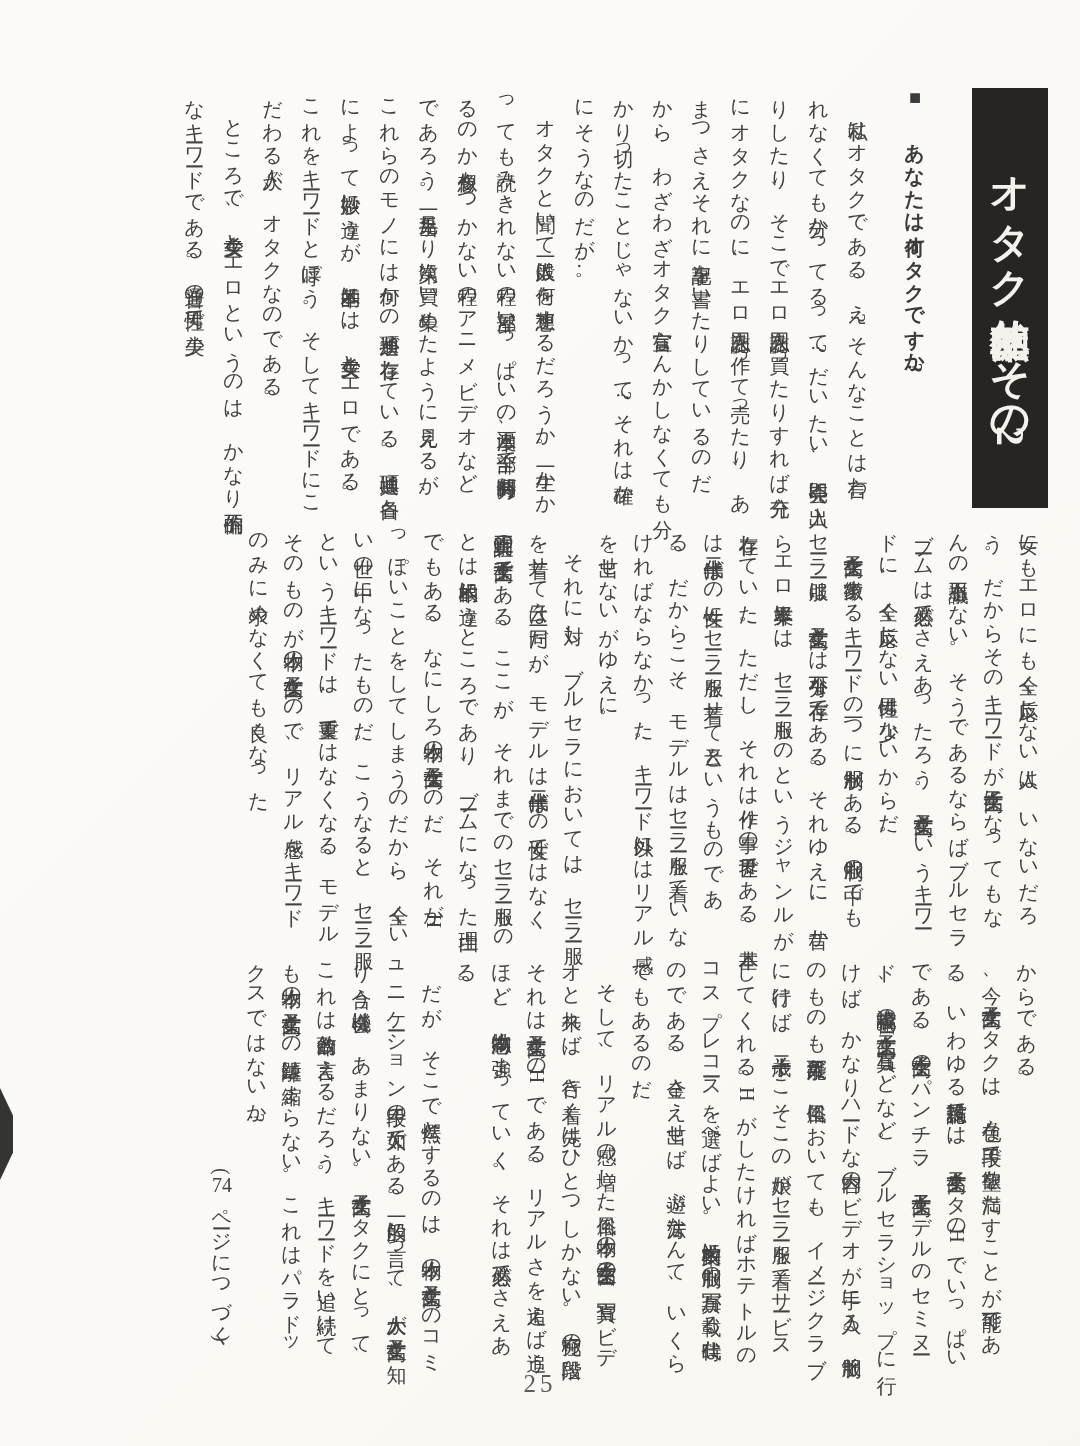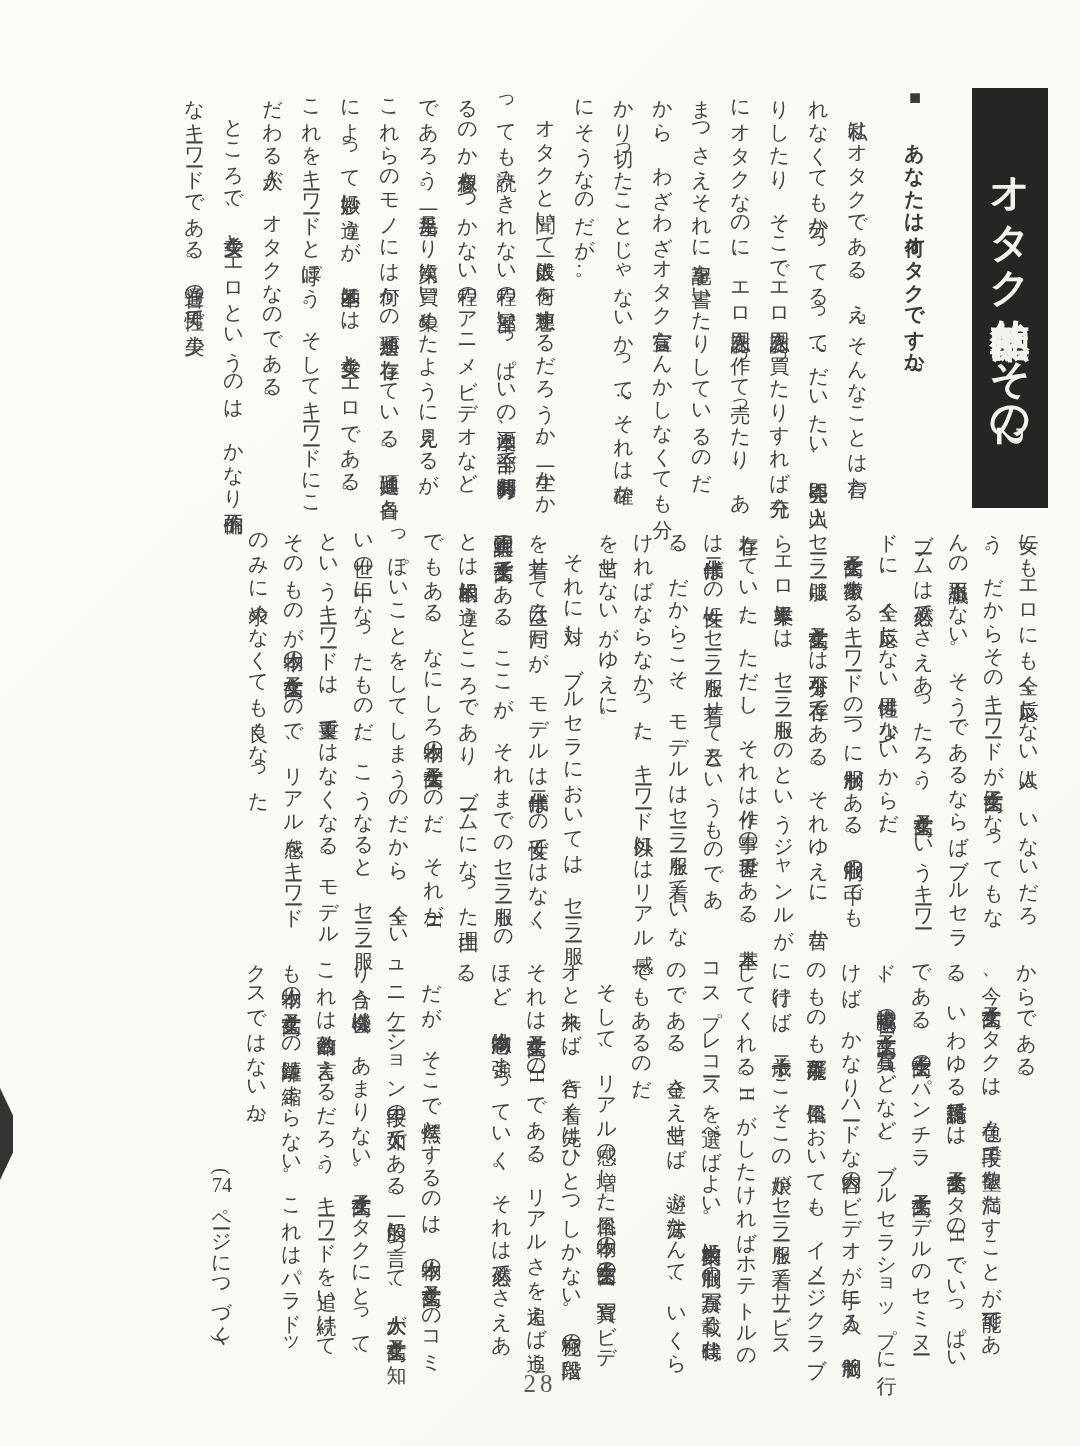--- a/index.html
+++ b/index.html
@@ -111,17 +111,17 @@
   </div>
 
   <div class="band band3">
     <p>からである。</p>
     <p class="indent">今、女子高生オタクは、色々な手段で欲望を満たすことが可能である。いわゆる投稿雑誌では、女子高生ネタのHでいっぱいである。女子高生のパンチラ、女子高生モデルのセミヌード、読者投稿の女子高生H写真などなど。ブルセラショップに行けば、かなりハードな内容のビデオが手に入る。制服そのものも入手可能だ。風俗においても、イメージクラブに行けば、二十歳そこそこの娘がセーラー服を着てサービスしてくれる。Hがしたければホテトルのコスプレコースを選べばよい。学校案内に制服の写真が載る時代なのである。金さえ出せば、遊ぶ方法なんて、いくらでもあるのだ。</p>
     <p class="indent">そして、リアル感の増した風俗、本物の女子高生のH写真やビデオと来れば、行き着く先はひとつしかない。究極の段階、それは女子高生とのHである。リアルさを追えば追うほど、本物志向は強まっていく。それは必然でさえある。</p>
     <p class="indent">だが、そこで愕然とするのは、本物の女子高生とのコミュニケーション手段の欠如である。一般的に言って、大人が女子高生と知り合う機会は、あまりない。女子高生オタクにとって、これは致命的と言えるだろう。キーワードを追い続けても本物の女子高生との距離は縮まらない。これはパラドックスではないか?</p>
     <p class="continuation"><span>(</span><span class="tcy">74</span><span>ページにつづく)</span></p>
   </div>
 
-  <div class="page-number">28</div>
+  <div class="page-number">25</div>
 
   <div class="scan-artifact"></div>
 
 </div>
 
 </body></html>

